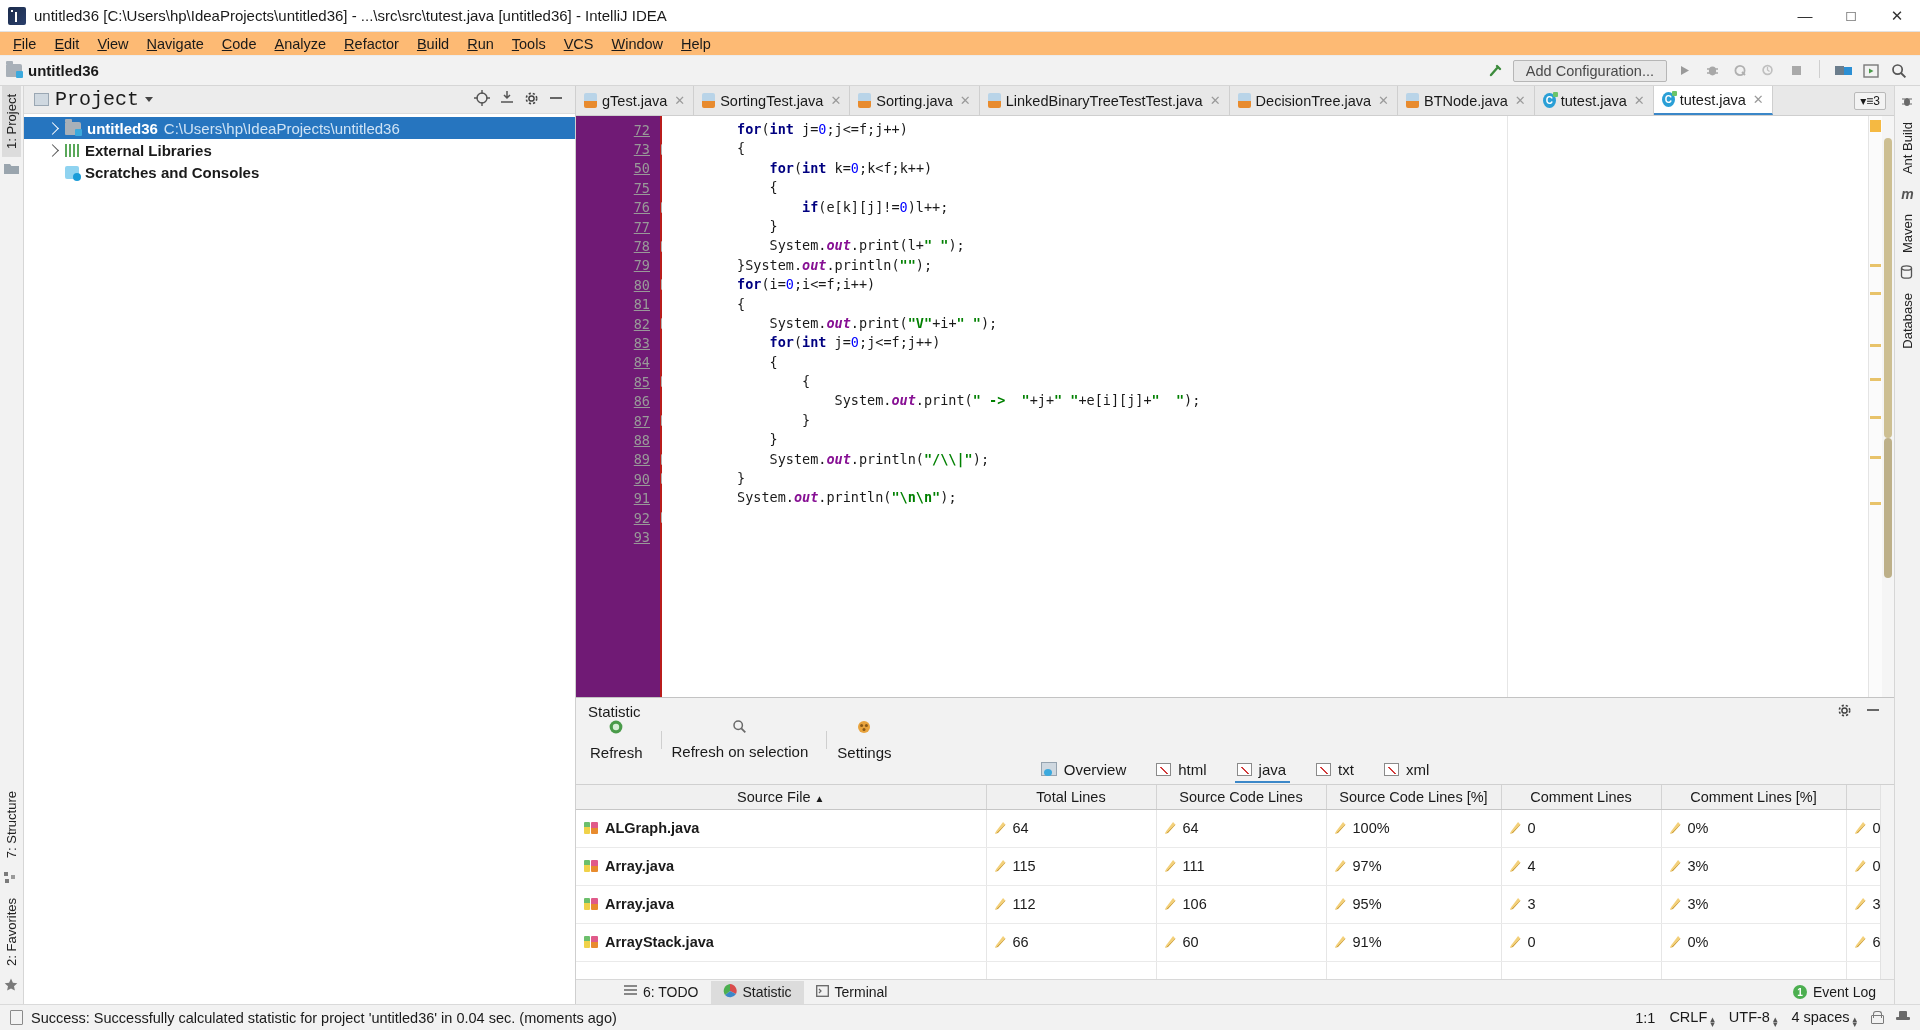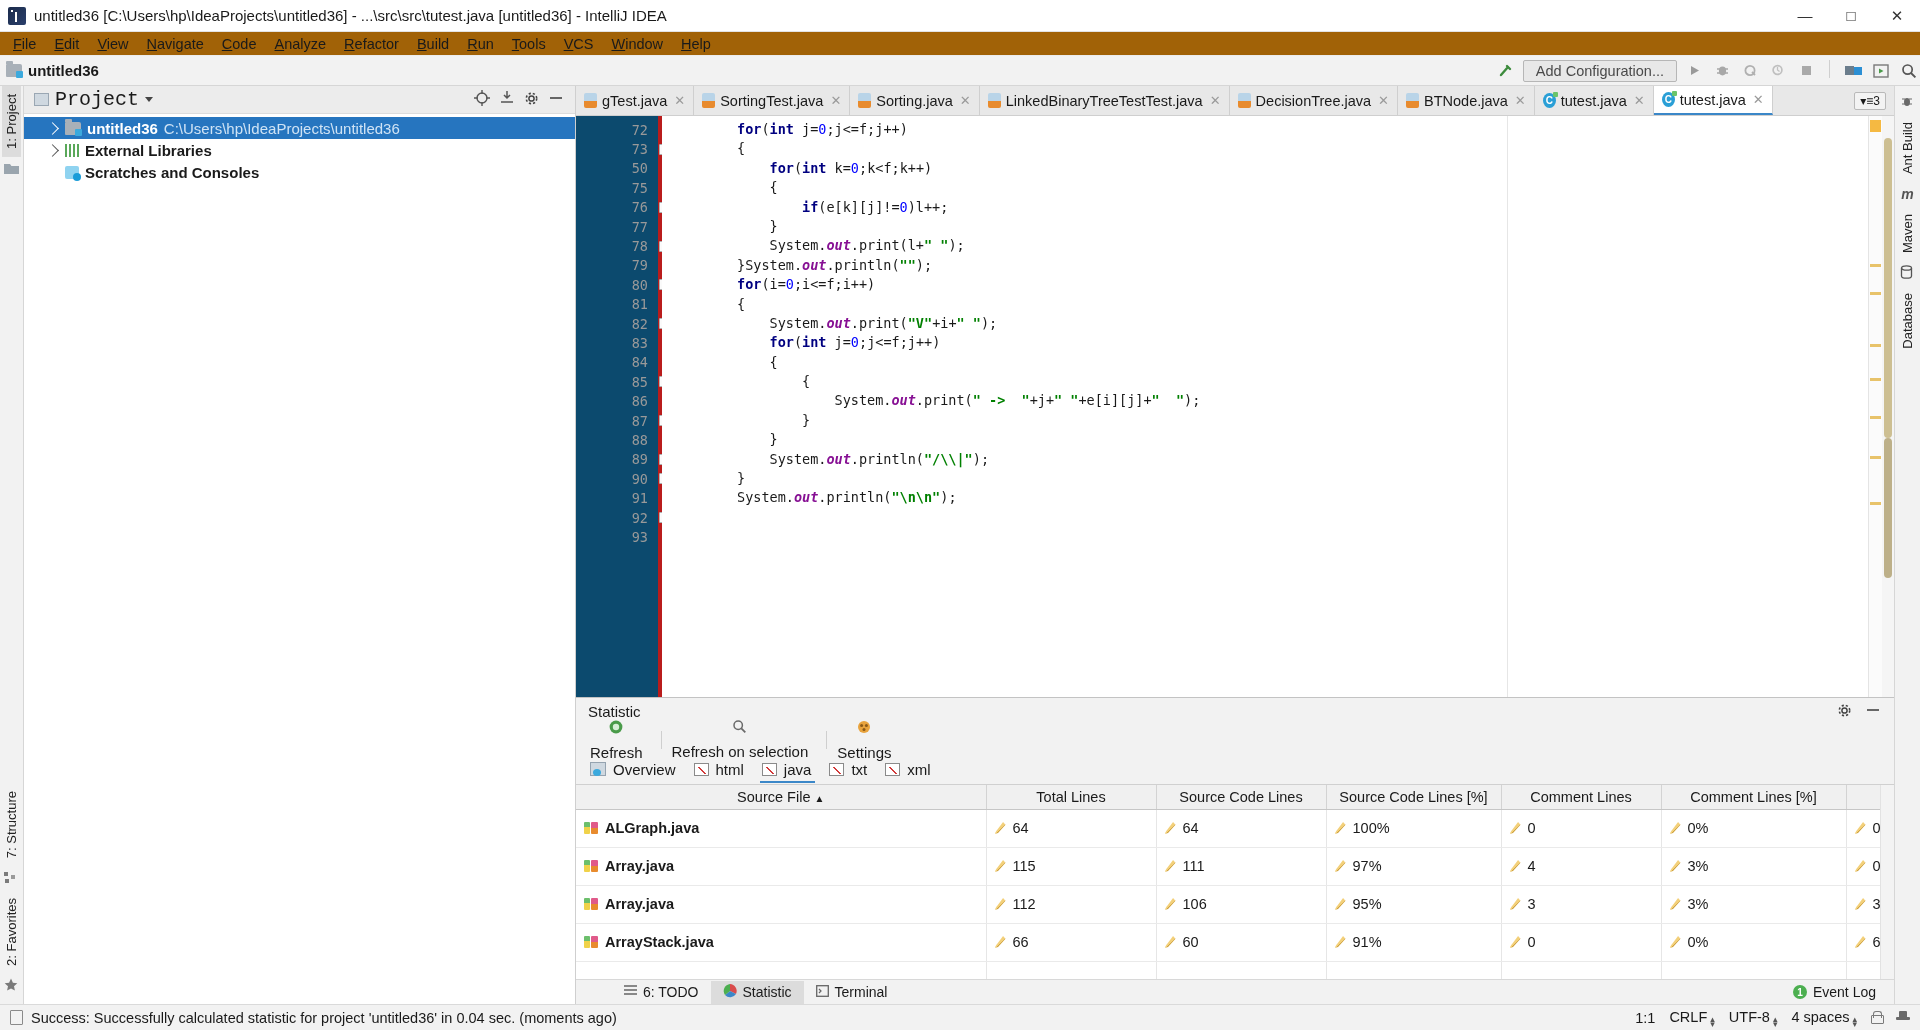--- a/index.html
+++ b/index.html
@@ -30,39 +30,39 @@
       linear-gradient(to right, #fff 0 2px, transparent 2px) 0 0/100% 2px no-repeat,
       linear-gradient(to right, transparent 0 4px, #fff 4px 6px, transparent 6px) 0 2px/100% 10px no-repeat;
   }
   .titlebar .title { font-size: 15px; color: #1a1a1a; white-space: nowrap; }
   .titlebar .winbtns { margin-left: auto; display: flex; height: 32px; }
   .winbtn { width: 46px; height: 32px; display:flex; align-items:center; justify-content:center; color:#333; font-size:15px; }
 
   
   .menubar {
     height: 24px; display: flex; align-items: center;
-    background: #a16207; padding-left: 4px; flex: 0 0 24px;
+    background: #fdba74; padding-left: 4px; flex: 0 0 24px;
     border-bottom: 1px solid #ececec;
   }
   .menu-item { padding: 2px 9px; font-size: 14.5px; color: #1a1a1a; }
   .menu-item u { text-decoration: underline; }
 
   
   .navbar {
     height: 30px; display: flex; align-items: center;
     background: #f2f2f2; flex: 0 0 30px; padding-left: 6px;
     border-bottom: 1px solid #d6d6d6;
   }
   .nav-proj { display: flex; align-items: center; gap: 6px; font-weight: bold; font-size: 15px; }
   .folder-ico {
     width: 16px; height: 13px; background: #a8b0b8; border-radius: 1px 2px 1px 1px; position: relative;
   }
   .folder-ico:before { content:""; position:absolute; left:0; top:-3px; width:7px; height:3px; background:#a8b0b8; border-radius:1px 1px 0 0; }
   .folder-ico:after { content:""; position:absolute; right:-1px; bottom:-1px; width:7px; height:7px; background:#3ba9dd; border-radius:1px; }
-  .navbar-right { margin-left: auto; display: flex; align-items: flex-start; gap: 6px; }
+  .navbar-right { margin-left: auto; display: flex; align-items: flex-start; gap: 6px; padding-right: 10px; }
   .run-config {
     border: 1px solid #b6b6b6; background: #e8e8e8; padding: 2px 12px;
     font-size: 14.5px; color: #4a4a4a; border-radius: 2px; min-width: 150px; text-align: left;
   }
   .tb-ico { width: 22px; height: 22px; display:flex; align-items:center; justify-content:center; }
 
   
   .bodyrow { flex: 1; display: flex; min-height: 0; }
 
   
@@ -119,23 +119,23 @@
   .etab .x { color: #9a9a9a; font-size: 13px; margin-left: 2px; }
   .ficon { width: 13px; height: 15px; flex: 0 0 13px; position: relative; }
   .ficon.java { background: linear-gradient(to bottom,#b9d4e8 0 55%, #e88b2e 55% 100%); border-radius: 2px; }
   .ficon.cls   { background: #2a9fd6; border-radius: 50%; color:#fff; font-size:10px; display:flex;align-items:center;justify-content:center;font-weight:bold; }
   .ficon.cls:after{content:"";position:absolute;right:-2px;top:-1px;width:5px;height:5px;background:#6ac46a;border-radius:1px;}
   .tabtools { margin-left:auto; display:flex; align-items:center; gap:6px; padding:0 8px; background:#e8e8e8; }
   .tab-badge { border:1px solid #b9b9b9; background:#f3f3f3; padding:1px 5px; font-size:12px; border-radius:2px; display:flex;align-items:center;gap:3px;}
 
   .editorbody { flex: 1; display: flex; min-height: 0; background: #fff; position: relative; }
   .gutter {
-    width: 86px; flex: 0 0 86px; background: #0c4a6e; border-right: 4px solid #b91c1c;
+    width: 86px; flex: 0 0 86px; background: #701a75; border-right: 2px solid #b91c1c;
     font-family: "DejaVu Sans Mono", monospace; font-size: 13.5px; color: #999;
-    padding-top: 4px; position: relative;
+    padding-top: 4px; position: relative; text-decoration: underline;
   }
   .gline { height: 19.4px; display:flex; align-items:center; justify-content:flex-end; padding-right: 10px; position: relative;}
   .fold {
     position:absolute; right:-12px; width:11px;height:11px;border:1px solid #b0b0b0;background:#fafafa;
     display:flex;align-items:center;justify-content:center;font-size:9px;color:#777;border-radius:1px;
   }
   .codecol {
     flex: 1; position: relative; overflow: hidden;
     font-family: "DejaVu Sans Mono", monospace; font-size: 13.5px;
     padding-top: 4px; background:#fff;
@@ -151,21 +151,21 @@
   .scrollbar-v { width: 12px; flex: 0 0 12px; background:#f5f5f5; position:relative; }
   .sb-thumb { position:absolute; left:2px; width:8px; background:#cdbf92; border-radius:4px; }
 
   
   .statwin { height: 282px; flex: 0 0 282px; display: flex; flex-direction: column; background: #f2f2f2; border-top:1px solid #c3c3c3;}
   .stat-head { height: 27px; display:flex; align-items:center; padding: 0 8px 0 12px; font-size: 15px; flex:0 0 27px; }
   .stat-head .sh-right { margin-left:auto; display:flex; align-items:center; gap:14px; padding-right: 6px;}
   .stat-toolbar { height: 29px; display:flex; align-items:center; gap:0; padding-left: 10px; flex:0 0 29px; }
   .stb { display:flex; align-items:center; gap:6px; padding: 2px 12px 2px 4px; font-size:15px;flex-direction:column; }
   .vsep { width:1px; height:18px; background:#cfcfcf; margin: 0 6px; }
-  .stat-tabs { height: 30px; display:flex; align-items:center; gap:0; padding-left: 10px; flex:0 0 30px; }
+  .stat-tabs { height: 30px; display:flex; align-items:center; gap:12px; padding-left: 10px; flex:0 0 30px;justify-content:center; }
   .stt { display:flex; align-items:center; gap:7px; padding: 3px 14px 3px 4px; font-size:15px; position:relative; }
   .stt.active:after{content:"";position:absolute;left:2px;right:10px;bottom:-2px;height:2px;background:#3b87c8;}
   .chart-ico { width:15px;height:13px; border:1px solid #8a8a8a; background:#fff; position:relative; }
   .chart-ico:after{content:"";position:absolute;left:1px;bottom:1px;width:11px;height:7px;
     background: linear-gradient(45deg, transparent 45%, #d23a3a 45% 58%, transparent 58%); }
   .ov-ico { width:16px;height:14px;background:#cfd8e0;border:1px solid #95a3b0;position:relative;}
   .ov-ico:after{content:"";position:absolute;left:2px;bottom:-1px;width:8px;height:7px;border-radius:50%;background:#3ba9dd;}
 
   
   .tablewrap { flex: 1; background:#fff; overflow: hidden; display:flex; flex-direction: column; border-top:1px solid #d0d0d0; }

